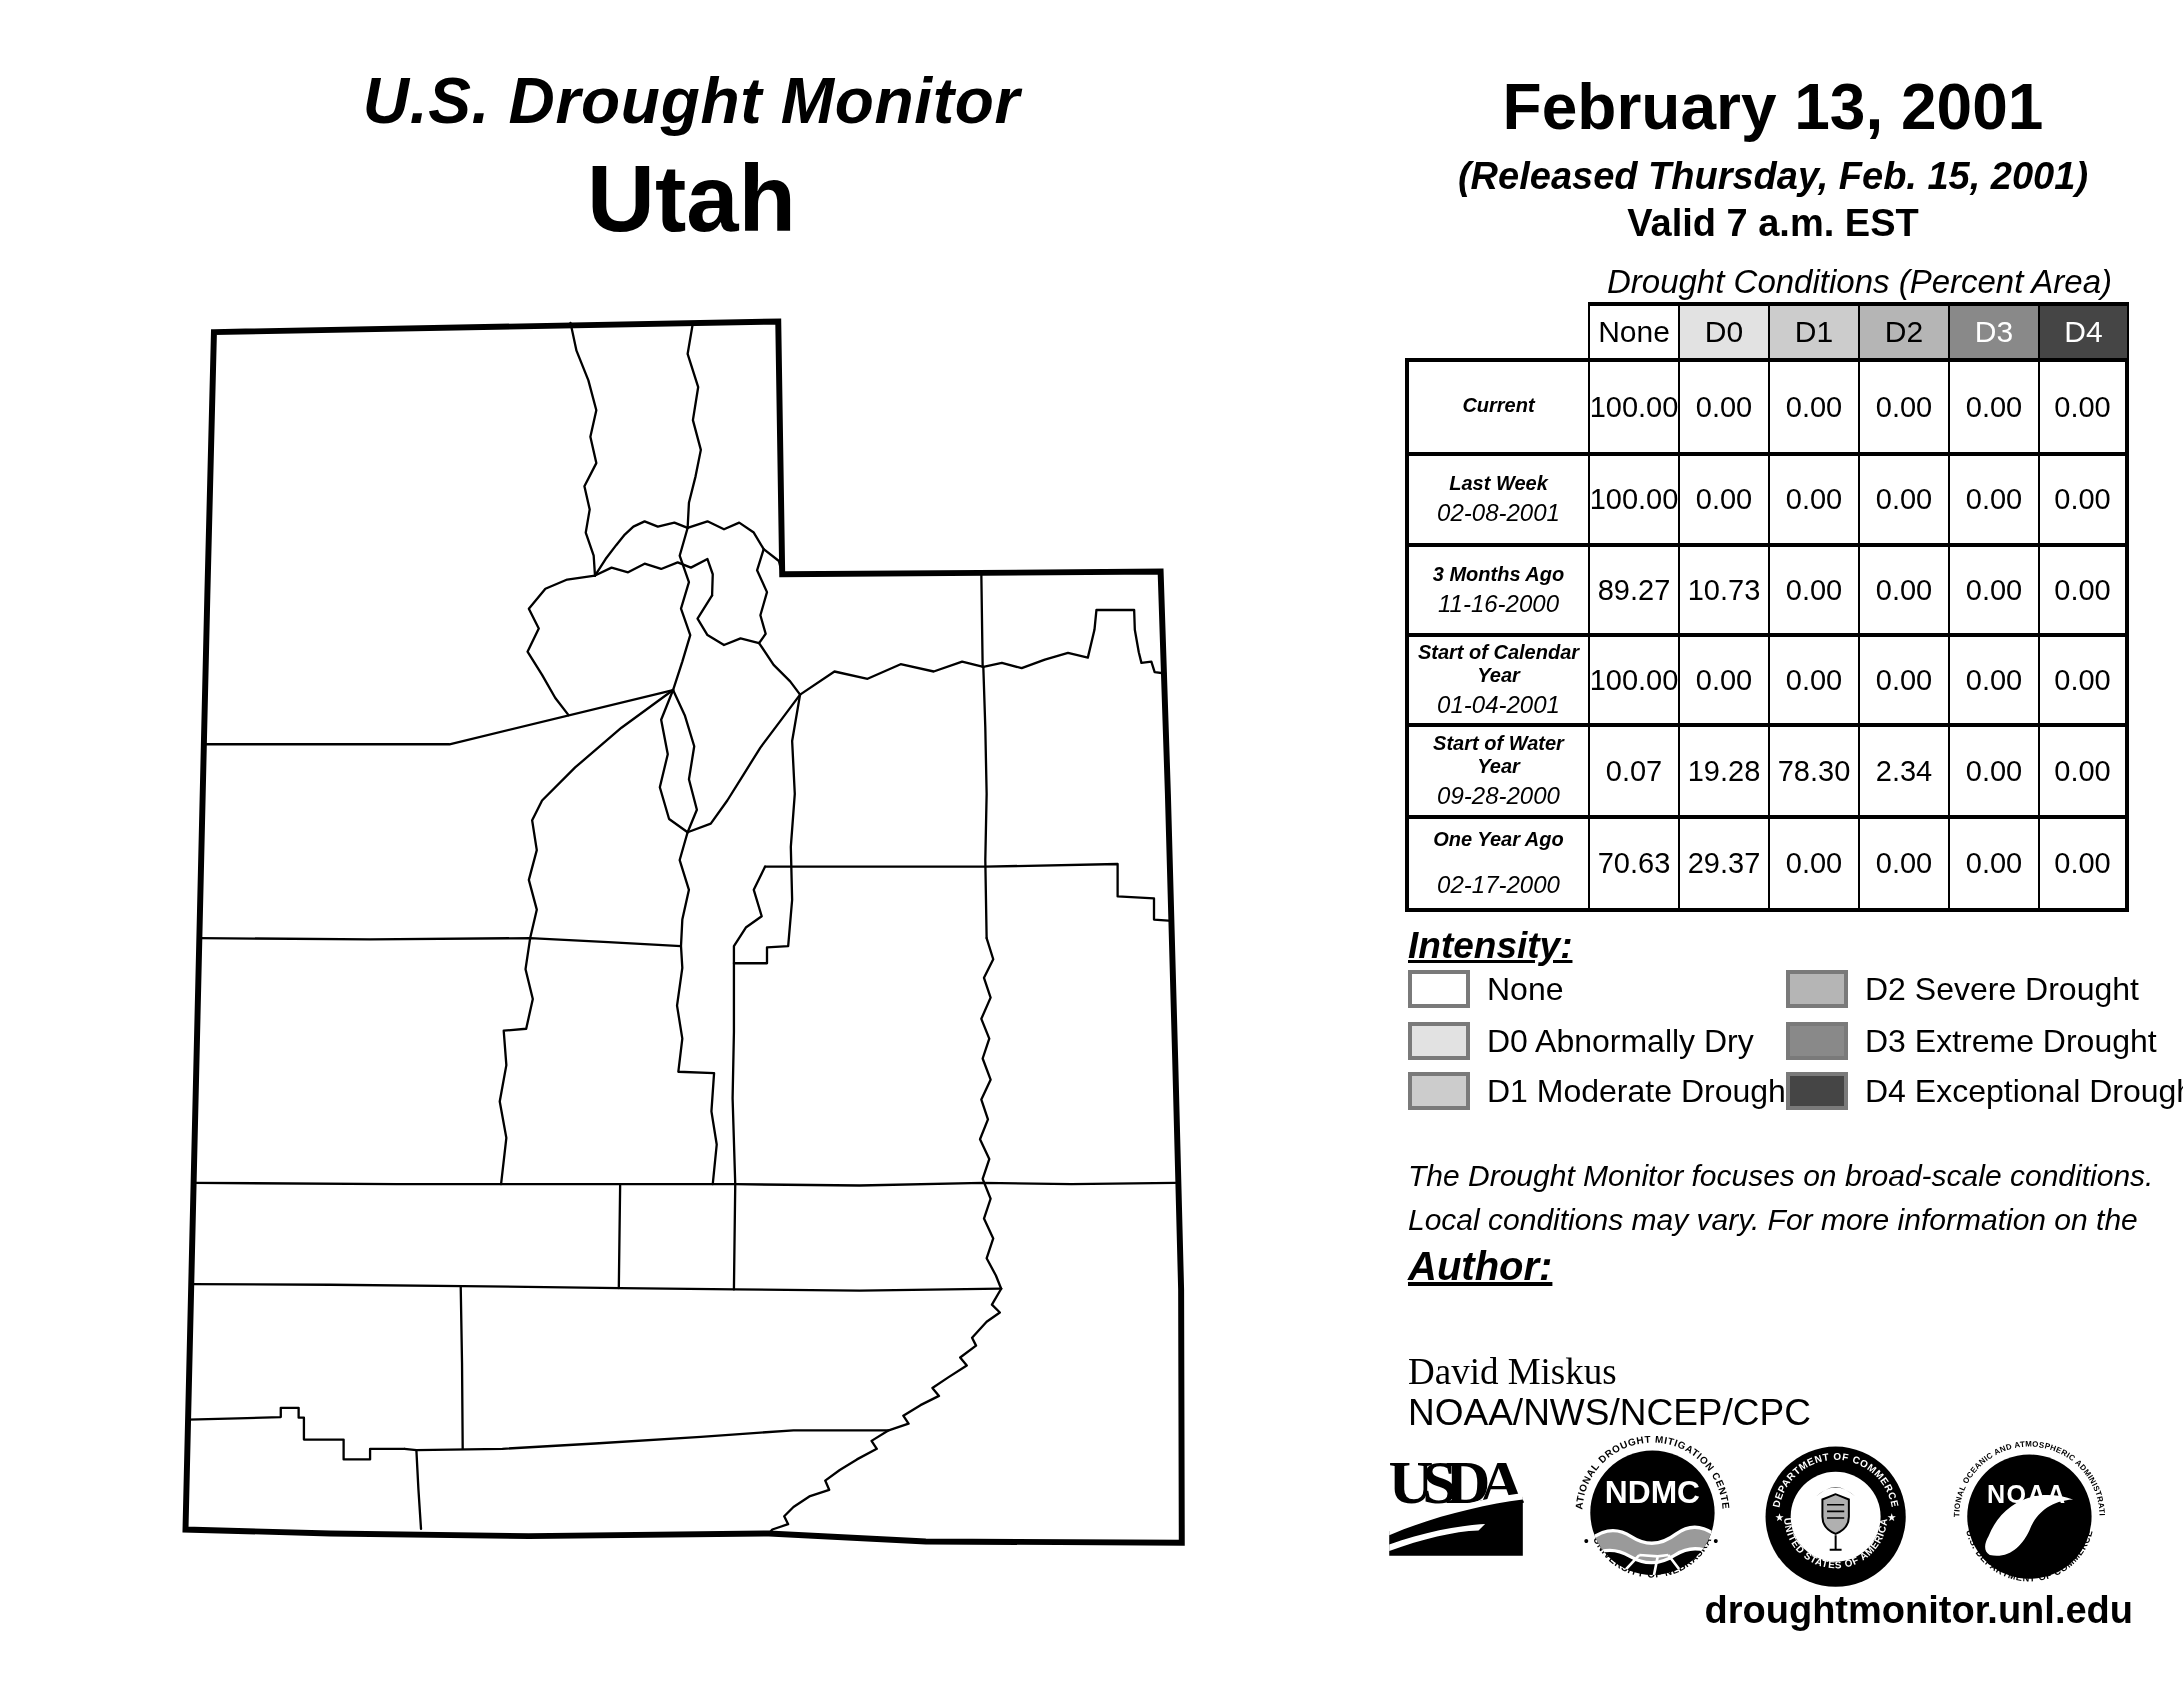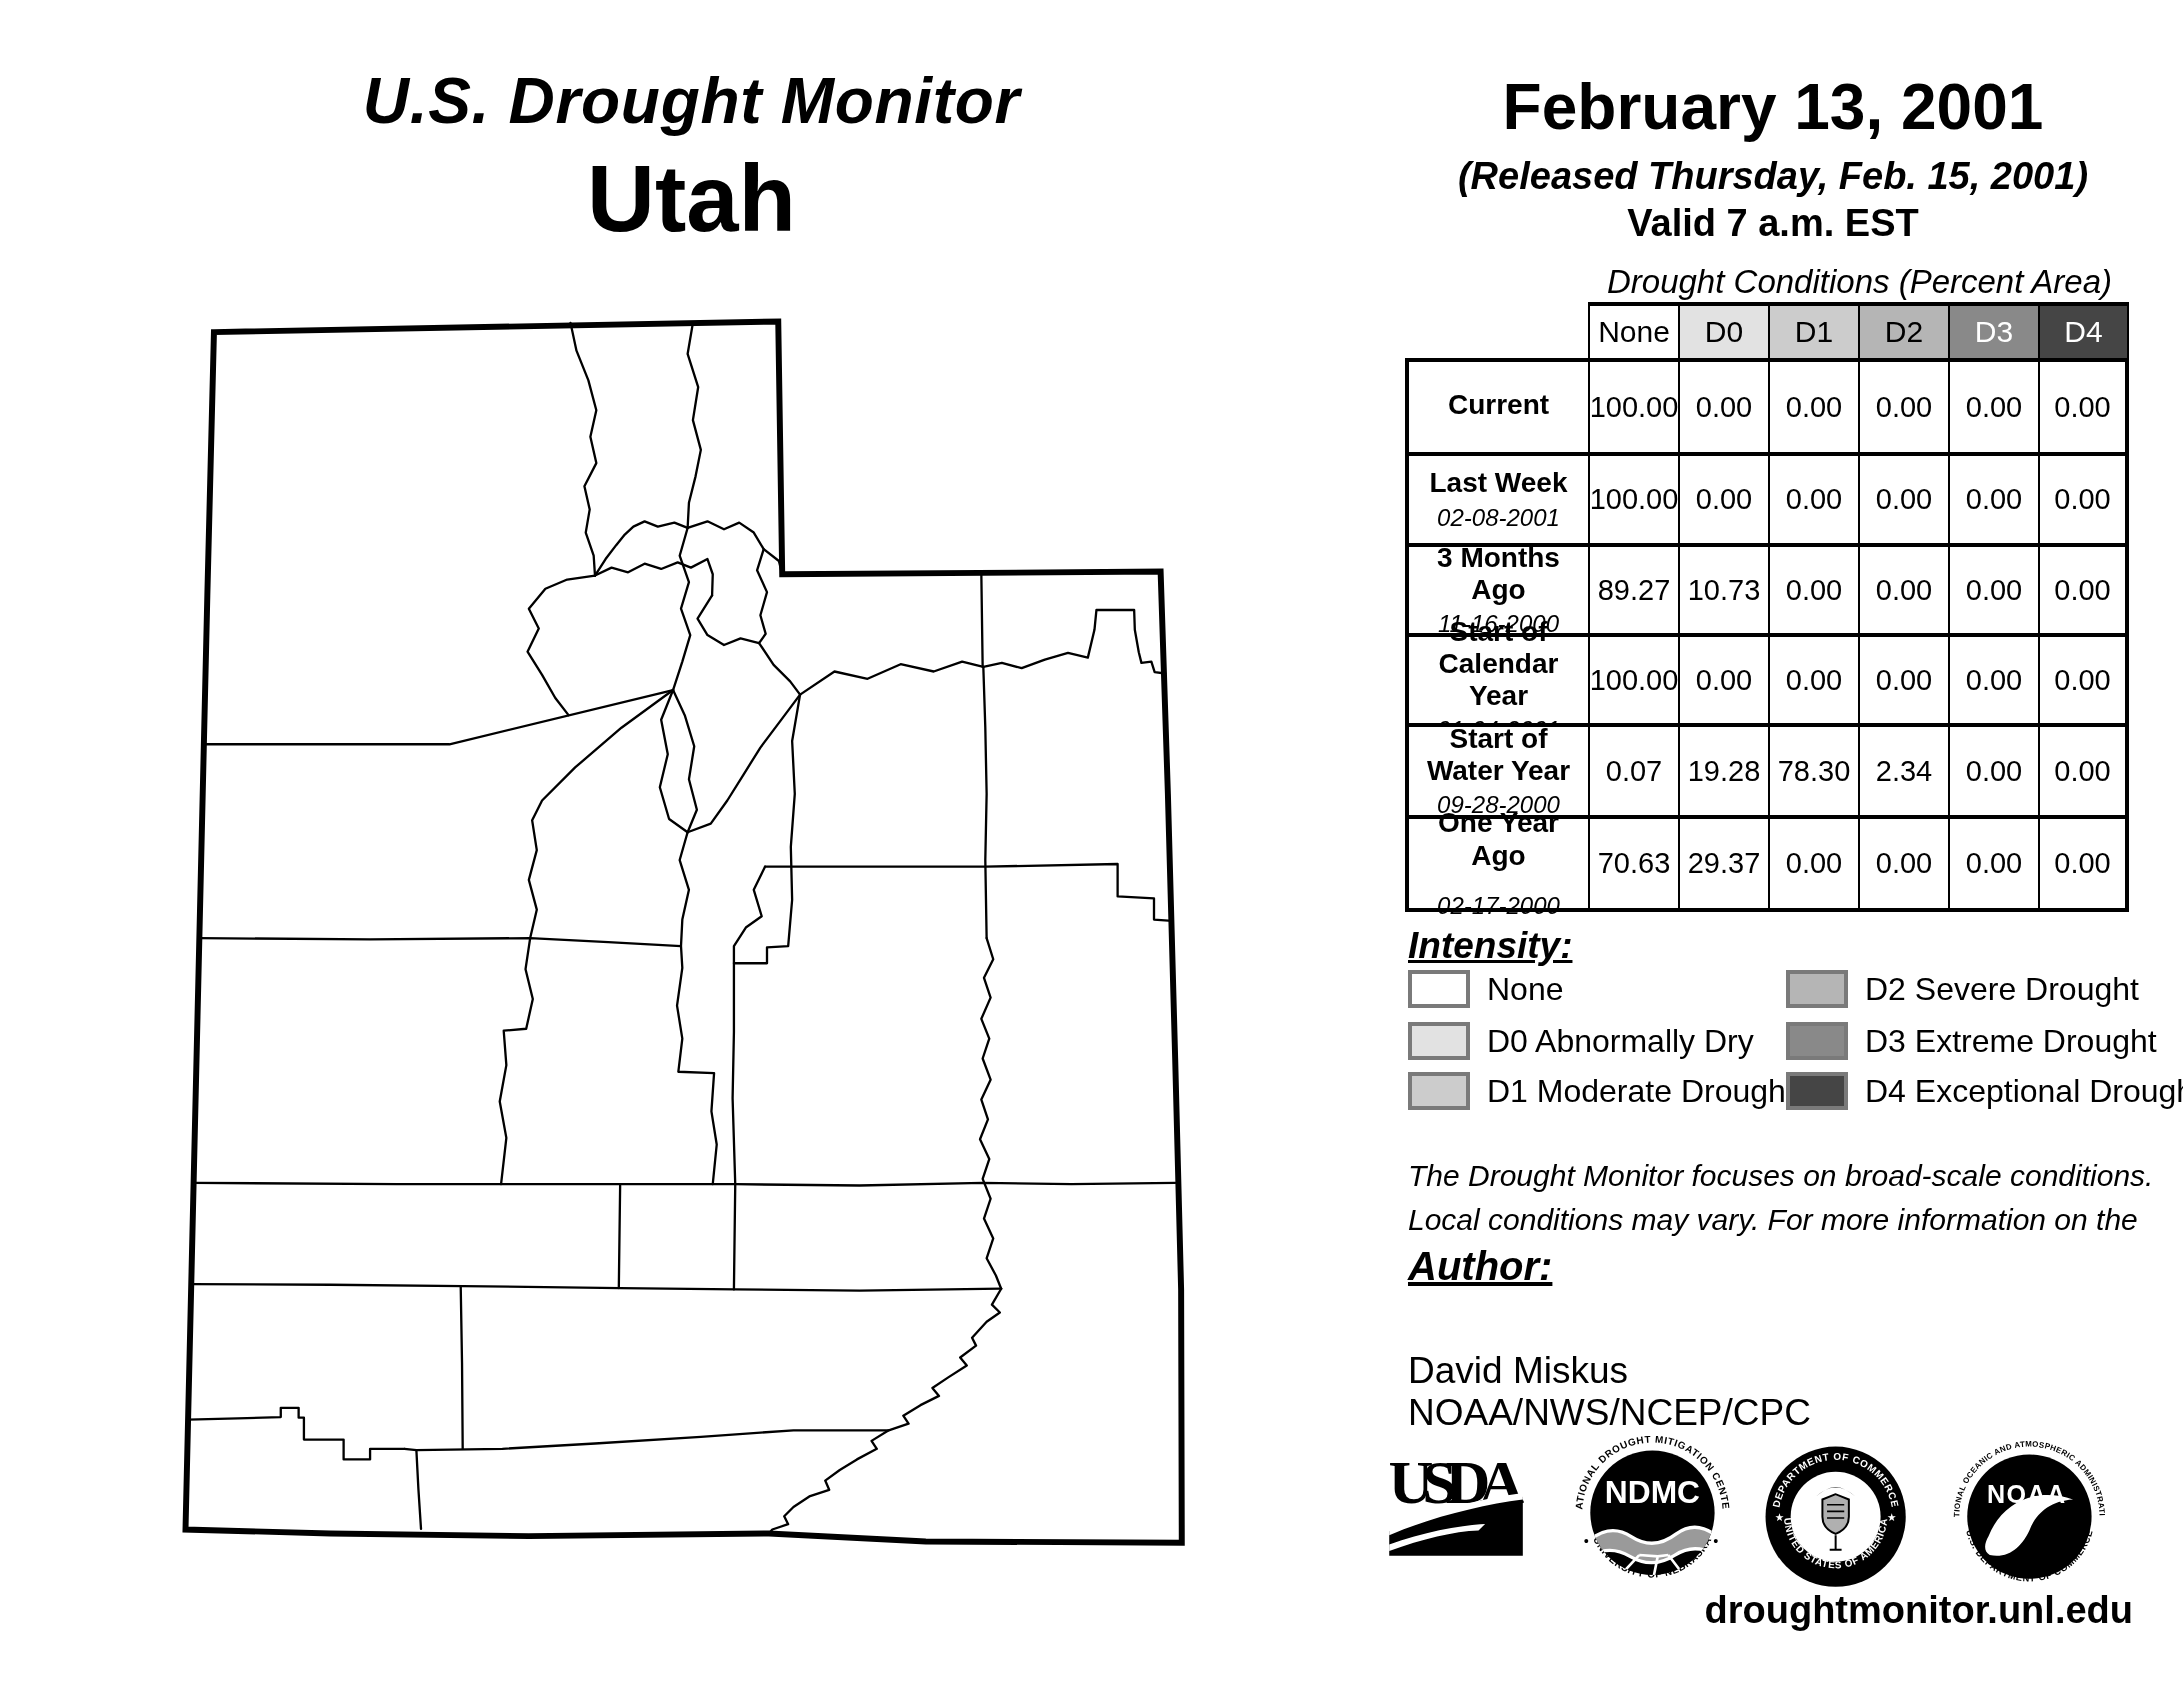--- a/index.html
+++ b/index.html
@@ -29,35 +29,35 @@
               grid-template-columns:183px 90px 90px 90px 90px 90px 91px;
               grid-template-rows:56px 94px 91px 90px 90px 92px 97px; }
   .cell { display:flex; flex-direction:column; align-items:center; justify-content:center; background:#fff; }
   .corner { border:none; }
   .hcell { border-left:2px solid #000; border-top:4px solid #000; font-size:30px; }
   .hlast { border-right:2px solid #000; }
   .bcell { border-left:2px solid #000; border-top:4px solid #000; font-size:29px; }
   .lcell { border-left-width:4px; padding:0 4px; text-align:center; }
   .colend { border-right:4px solid #000; }
   .rowend { border-bottom:4px solid #000;gap:16px; }
-  .rlabel { font-weight:bold; font-size:28px; line-height:1.15; }
+  .rlabel { font-weight:bold; font-size:20px; line-height:1.15;font-style:italic; }
   .rdate  { font-style:italic; font-size:24px; margin-top:4px; }
   .c0 { background:#ffffff; } .c1 { background:#e2e2e2; } .c2 { background:#cccccc; }
   .c3 { background:#b5b5b5; } .c4 { background:#898989; color:#fff; } .c5 { background:#454545; color:#fff; }
   
   .legend-heading { position:absolute; left:1408px; top:925px; font-weight:bold; font-style:italic;
                     font-size:37px; text-decoration:underline; }
   .legend-item { position:absolute; display:flex; align-items:center; gap:17px; height:38px; }
   .swatch { width:62px; height:38px; border:4px solid #7a7a7a; flex:0 0 auto; }
   .legend-label { font-size:32px; white-space:nowrap; }
   
   .disclaimer { position:absolute; left:1408px; top:1154px; font-style:italic; font-size:30px; line-height:44px; }
   .author-heading { position:absolute; left:1408px; top:1244px; font-weight:bold; font-style:italic;
                     font-size:40px; text-decoration:underline; }
-  .author-name { position:absolute; left:1408px; top:1350px; font-size:37px; }
+  .author-name { position:absolute; left:1408px; top:1350px; font-size:37px;font-family:Liberation Serif, serif; }
   .author-org  { position:absolute; left:1408px; top:1392px; font-size:37px; }
   
   .logos { position:absolute; left:1376px; top:1436px; width:754px; height:162px; }
   .footer-url { position:absolute; left:1405px; top:1589px; width:728px; text-align:right;
                 font-weight:bold; font-size:38px; }
 </style>
 </head>
 <body>
 
 <div class="title-block">

